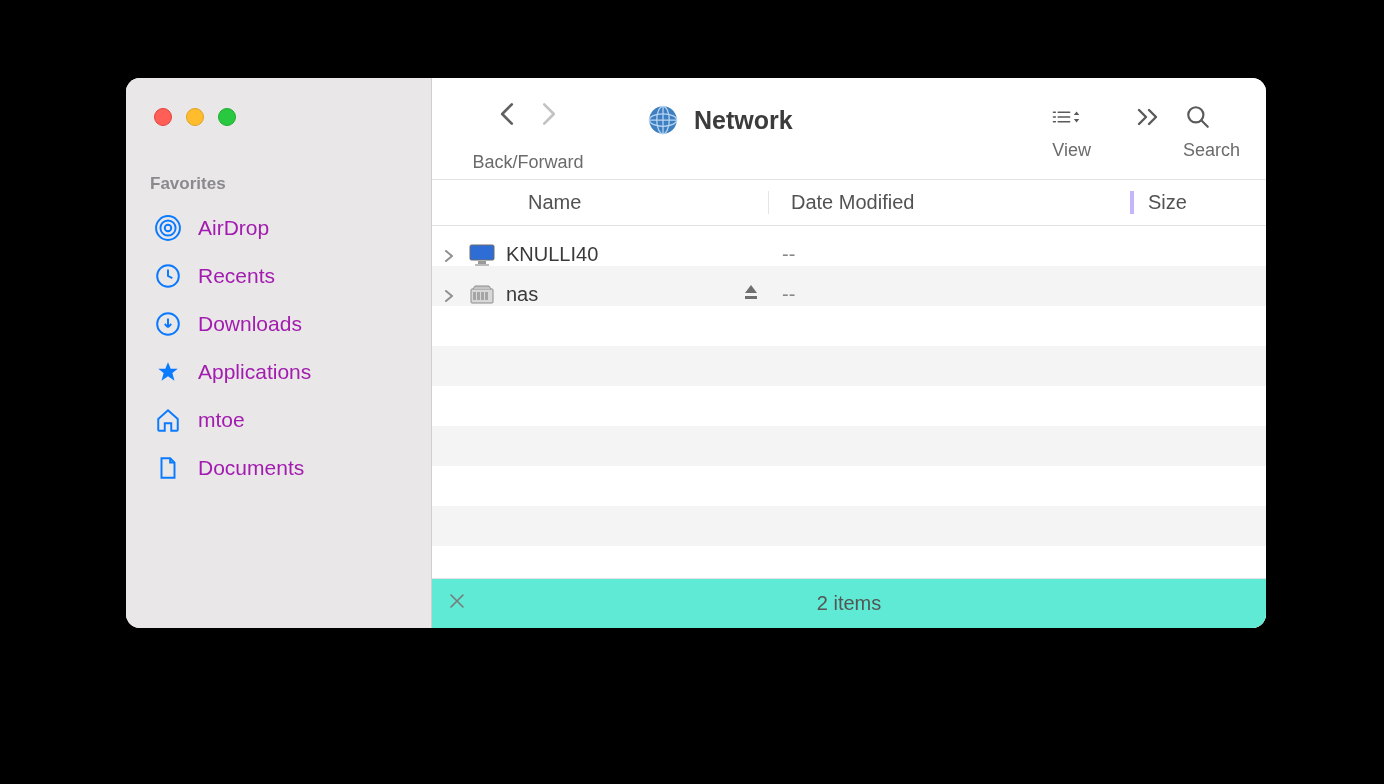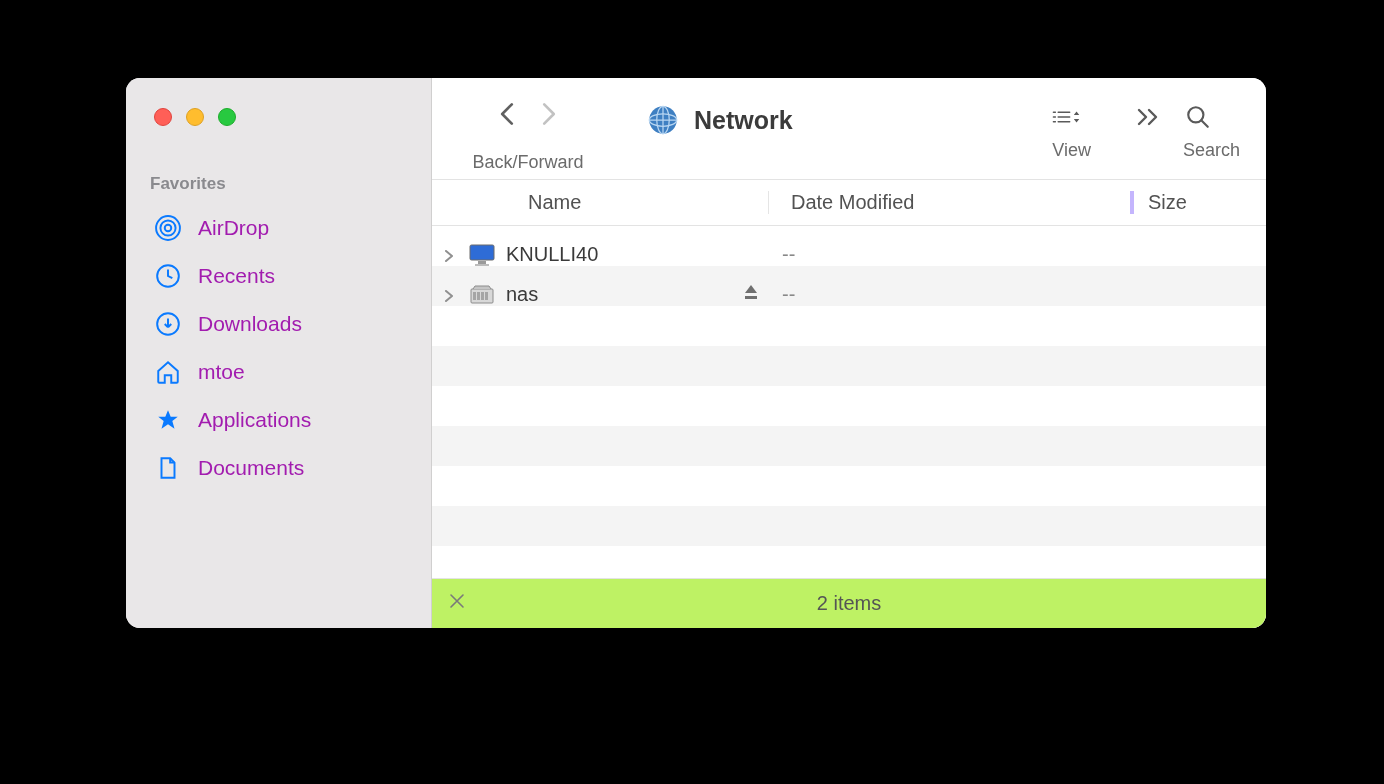--- a/index.html
+++ b/index.html
@@ -191,21 +191,21 @@
   .row-date { flex: 0 0 362px; color: #888; padding-left: 14px; }
   .row-size { flex: 1; padding-left: 14px; color: #888; }
 
   .statusbar {
     height: 50px;
     border-top: 1px solid #e3e3e3;
     display: flex;
     align-items: center;
     font-size: 20px;
     color: #555;
-    background: #bef264;
+    background: #5eead4;
     position: relative;
   }
   .status-path-icon {
     width: 50px;
     text-align: center;
     color: #7a7a7a;
     font-size: 18px;
   }
   .status-text {
     position: absolute;
@@ -257,33 +257,33 @@
             <circle cx="12" cy="12" r="10" class="stroke-blue"></circle>
             <path d="M12 7v8m0 0l-3-3m3 3l3-3" class="stroke-blue"></path>
           </svg>
       </span>
       <span>Downloads</span>
     </div>
 
     <div class="sidebar-item">
       <span class="sidebar-icon">
         <svg viewBox="0 0 24 24">
+            <path d="M12 3l2.5 6H21l-5 4 2 7-6-4-6 4 2-7-5-4h6.5z" fill="#0a7aff"></path>
+          </svg>
+      </span>
+      <span>Applications</span>
+    </div>
+
+    <div class="sidebar-item">
+      <span class="sidebar-icon">
+        <svg viewBox="0 0 24 24">
             <path d="M3 11l9-8 9 8v10a1 1 0 01-1 1h-5v-7h-6v7H4a1 1 0 01-1-1z" class="stroke-blue"></path>
           </svg>
       </span>
       <span>mtoe</span>
-    </div>
-
-    <div class="sidebar-item">
-      <span class="sidebar-icon">
-        <svg viewBox="0 0 24 24">
-            <path d="M12 3l2.5 6H21l-5 4 2 7-6-4-6 4 2-7-5-4h6.5z" fill="#0a7aff"></path>
-          </svg>
-      </span>
-      <span>Applications</span>
     </div>
 
     <div class="sidebar-item">
       <span class="sidebar-icon">
         <svg viewBox="0 0 24 24">
             <path d="M6 3h8l4 4v14H6z" class="stroke-blue"></path>
             <path d="M14 3v4h4" class="stroke-blue"></path>
           </svg>
       </span>
       <span>Documents</span>

